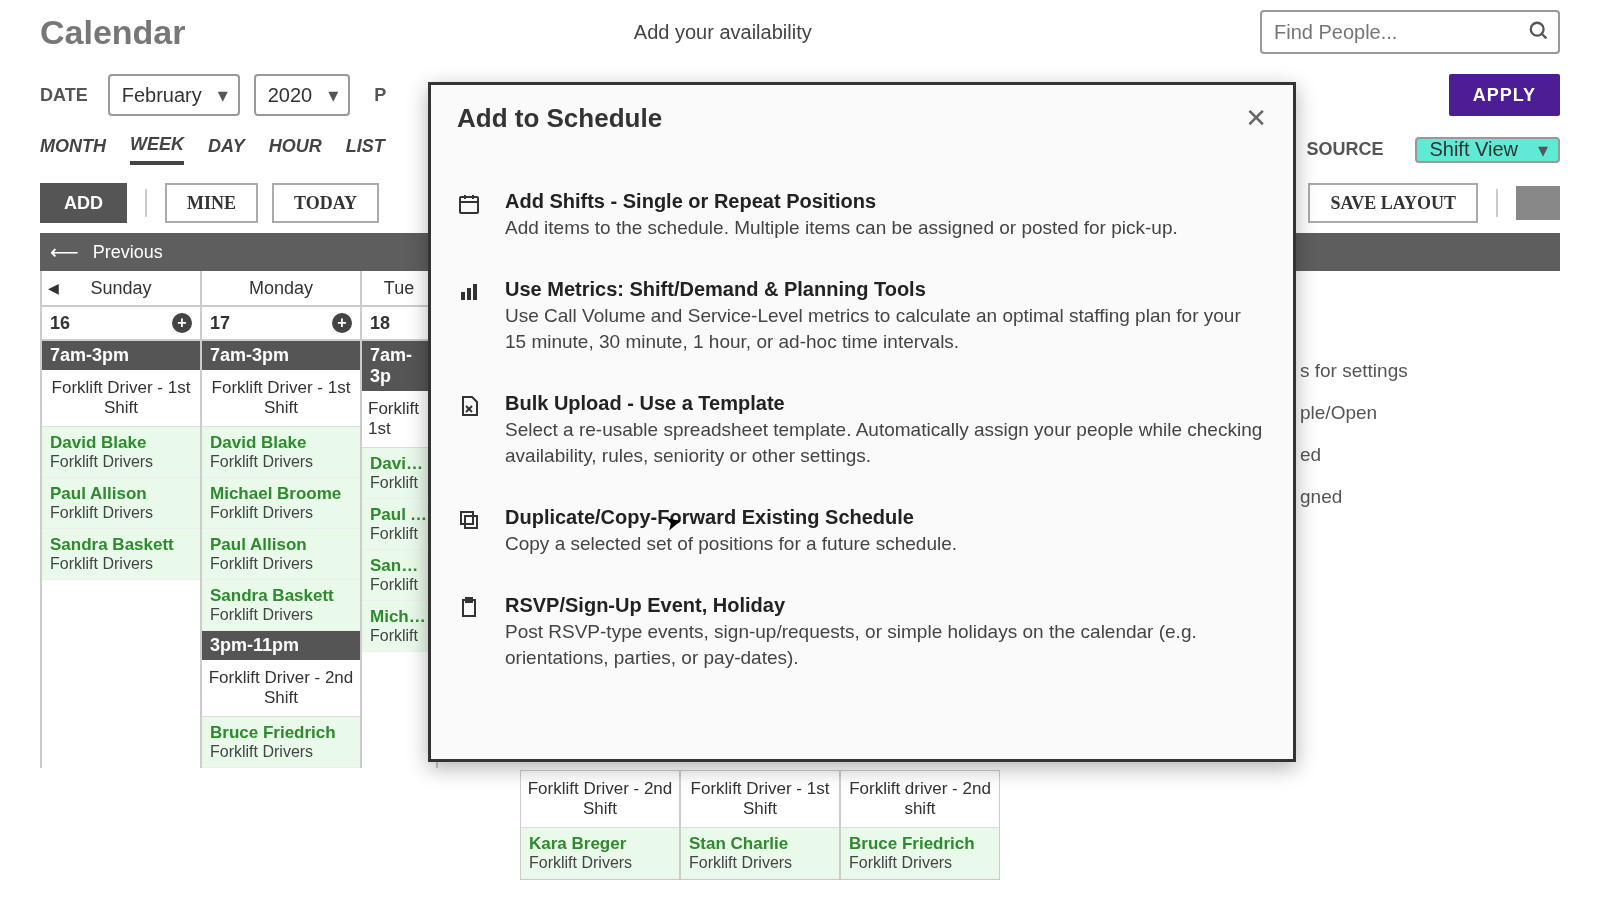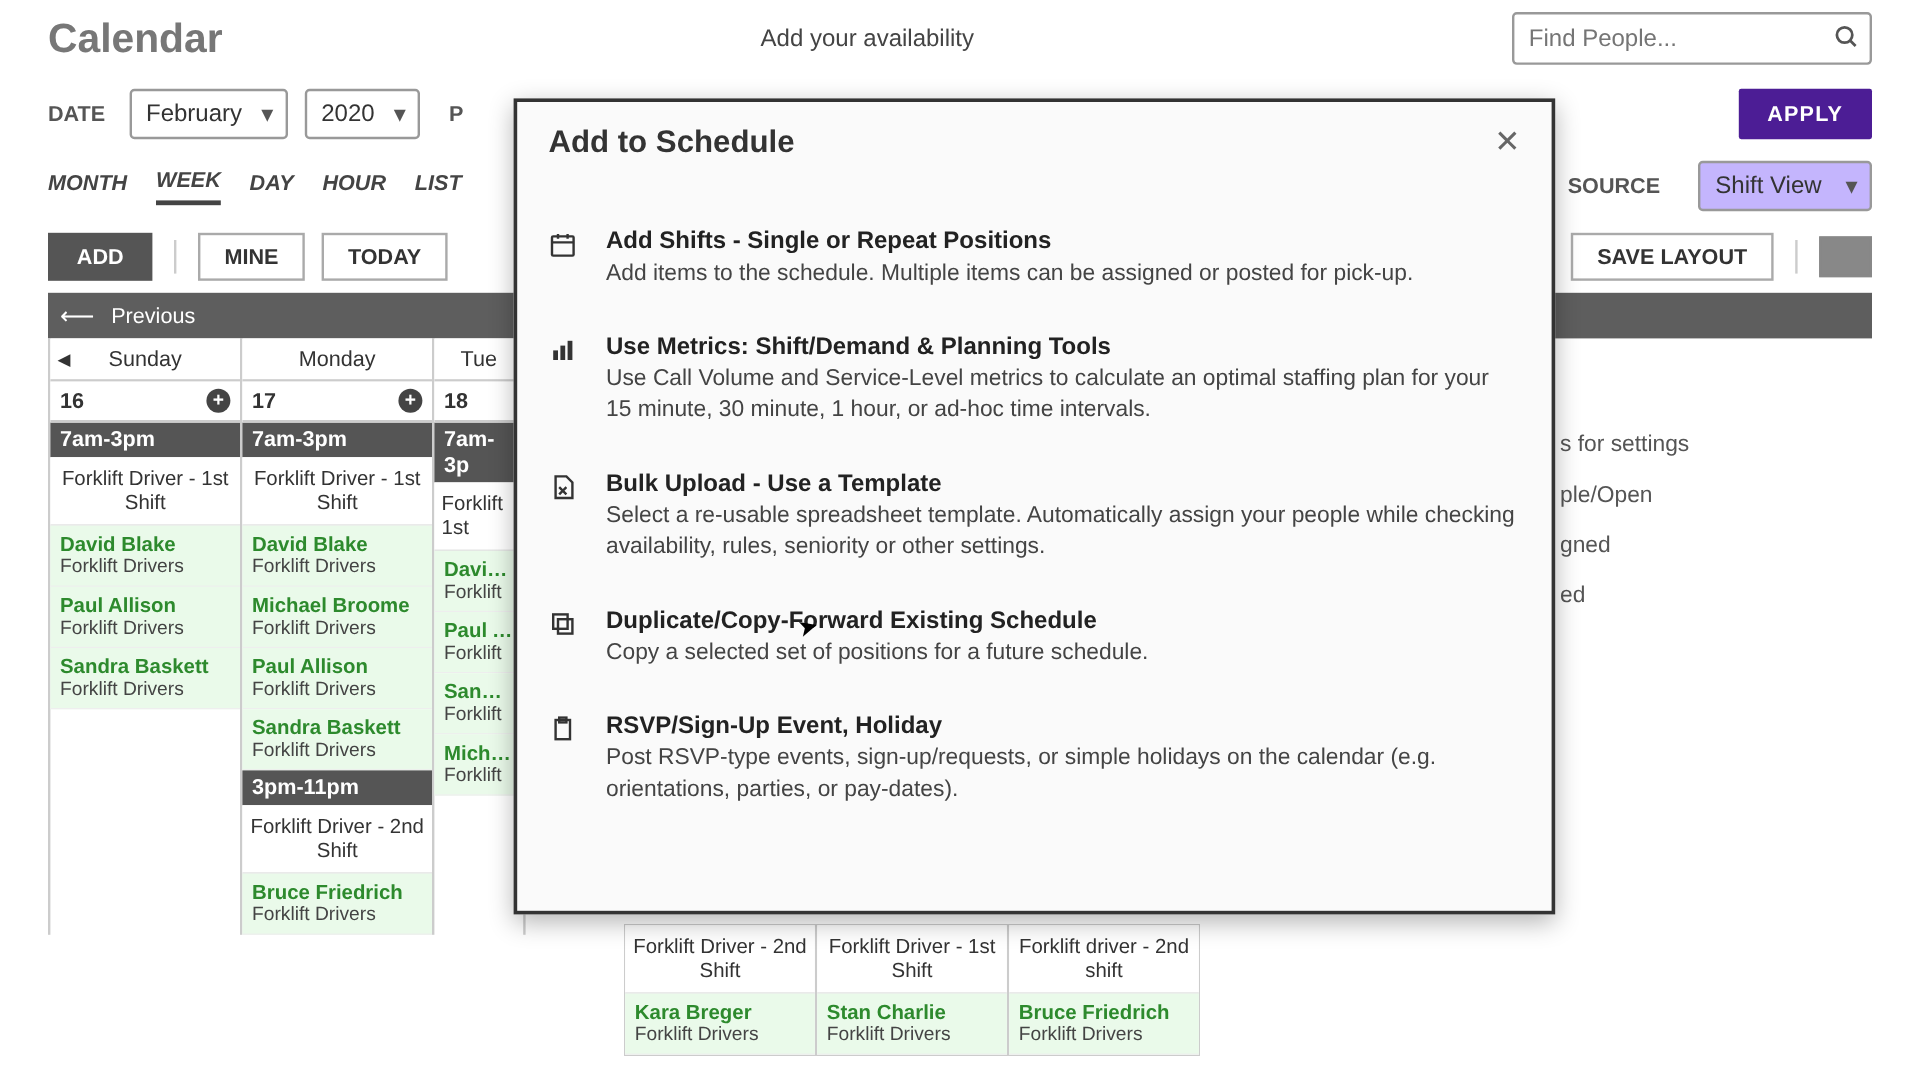--- a/index.html
+++ b/index.html
@@ -16,27 +16,27 @@
 .date-label { font-size: 18px; font-weight: 700; color: #555; margin-right: 6px; }
 .select { border: 2px solid #999; border-radius: 4px; height: 42px; padding: 0 36px 0 12px; font-size: 20px; color: #333; background: #fff; position: relative; display: inline-flex; align-items: center; }
 .select .chev { position: absolute; right: 10px; pointer-events: none; color: #555; }
 .apply-btn { margin-left: auto; background: #4c1d95; color: #fff; border: none; height: 42px; padding: 0 24px; font-size: 18px; font-weight: 700; letter-spacing: 1px; border-radius: 2px; }
 
 .viewtabs-row { display: flex; align-items: center; padding: 18px 40px 0 40px; gap: 24px; }
 .viewtab { font-size: 18px; font-weight: 600; color: #444; padding-bottom: 6px; cursor: pointer; font-style: italic; }
 .viewtab.active { border-bottom: 4px solid #444; }
 .spacer { flex: 1; }
 .source-label { font-size: 18px; font-weight: 700; color: #555; margin-right: 8px; }
-.source-select { border: 2px solid #999; border-radius: 4px; height: 42px; padding: 0 40px 0 12px; font-size: 20px; position: relative; display: inline-flex; align-items: center; background: #c4b5fd; }
+.source-select { border: 2px solid #999; border-radius: 4px; height: 26px; padding: 0 40px 0 12px; font-size: 20px; position: relative; display: inline-flex; align-items: center; background: #5eead4; }
 .source-select .chev { position: absolute; right: 10px; color: #555; }
 
 .actions-row { display: flex; align-items: center; padding: 18px 40px 0 40px; gap: 14px; }
 .add-btn { background: #555; color: #fff; border: none; height: 40px; padding: 0 24px; font-size: 18px; font-weight: 700; }
 .vdiv { width: 2px; height: 28px; background: #ccc; margin: 0 4px; }
-.plain-btn { background: #fff; border: 2px solid #aaa; height: 40px; padding: 0 20px; font-size: 18px; font-weight: 600; color: #333; }
+.plain-btn { background: #fff; border: 2px solid #aaa; height: 40px; padding: 0 20px; font-size: 18px; font-weight: 600; color: #333; font-family: Liberation Serif, serif; }
 .save-layout { margin-left: auto; }
 .view-icon { width: 44px; height: 34px; background: #888; border: 2px solid #888; }
 
 .prev-bar { margin: 10px 40px 0 40px; background: #5e5e5e; color: #fff; height: 38px; display: flex; align-items: center; padding: 0 10px; gap: 14px; font-size: 18px; }
 .prev-bar .arrow { font-size: 20px; }
 
 .cal-wrap { margin: 0 40px; display: flex; }
 .cal-grid { display: flex; border-left: 2px solid #ccc; }
 .col { width: 160px; border-right: 2px solid #ccc; display: flex; flex-direction: column; }
 .dayname-row { display: flex; align-items: center; justify-content: center; height: 36px; border-bottom: 2px solid #ccc; position: relative; background: #fff; }
@@ -239,22 +239,22 @@
     <div class="person">
         <div class="pname">Bruce Friedrich</div>
         <div class="prole">Forklift Drivers</div>
       </div>
   </div>
 </div>
 
 <div class="side-legend">
   <div class="legend-item">s for settings</div>
   <div class="legend-item">ple/Open</div>
+  <div class="legend-item">ed</div>
   <div class="legend-item">gned</div>
-  <div class="legend-item">ed</div>
 </div>
 
 <div class="modal">
   <div class="modal-head">
     <div class="modal-title">Add to Schedule</div>
     <div class="modal-close">✕</div>
   </div>
   <div class="modal-body">
     <div class="opt">
       <div class="opt-icon">

